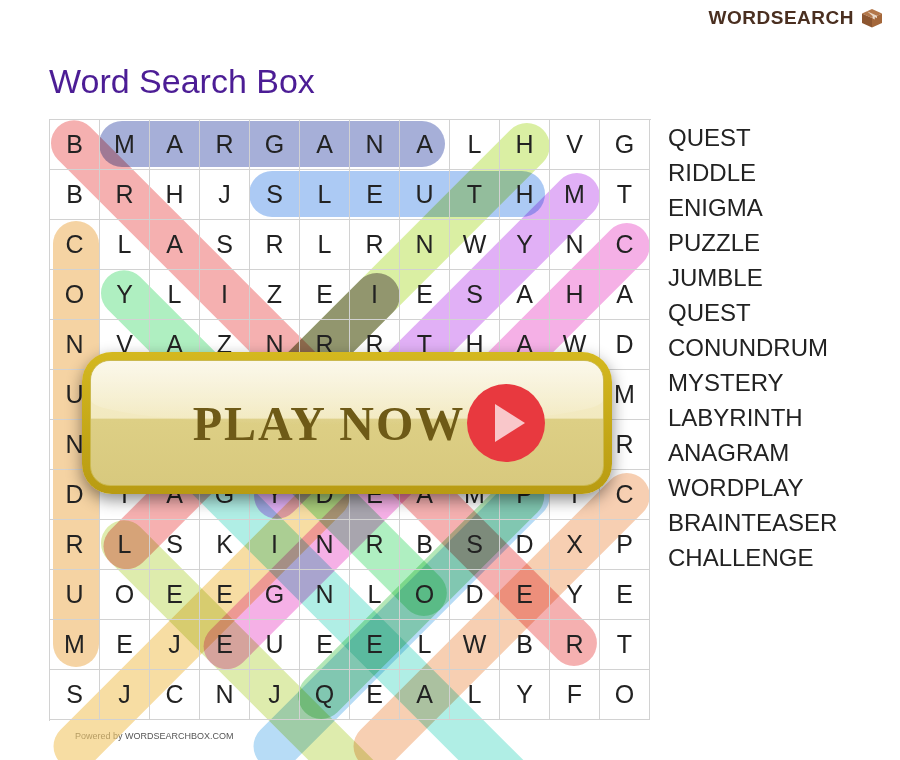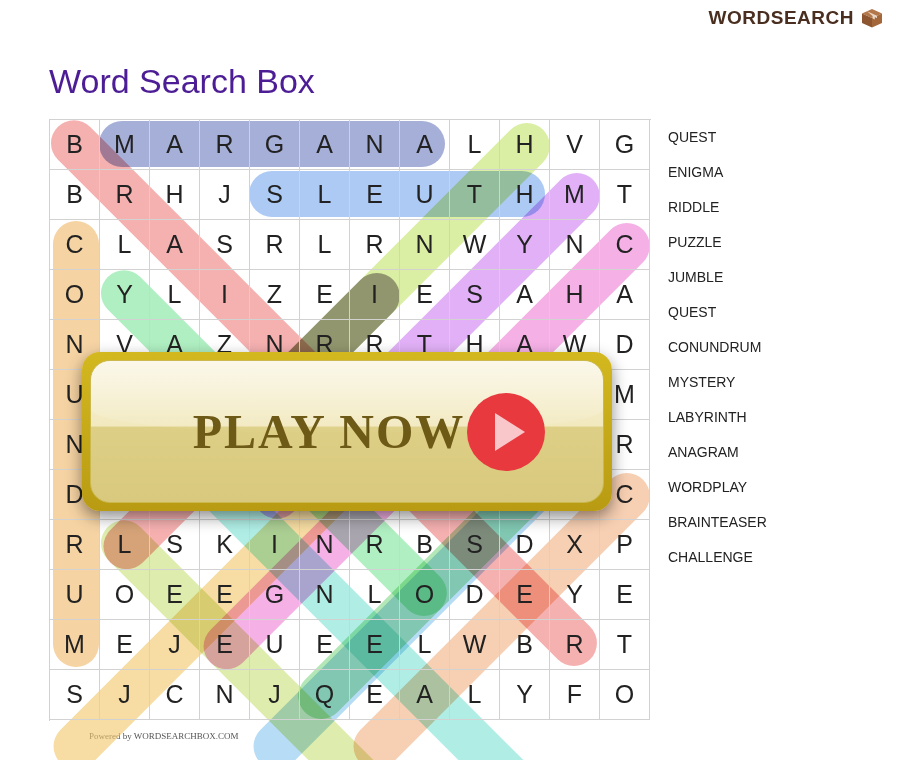--- a/index.html
+++ b/index.html
@@ -73,32 +73,32 @@
     opacity:.62;
     mix-blend-mode:multiply;
   }
 
   
   #wordlist{
     position:absolute;left:668px;top:120px;
     width:225px;
   }
   .word{
-    font-size:14px;color:#222;
+    font-size:24px;color:#222;
     line-height:35px;
     font-family:"Liberation Sans", sans-serif;
     white-space:nowrap;
   }
 
   
   #play-now{
     position:absolute;left:82px;top:352px;
-    width:530px;height:159px;
+    width:530px;height:142px;
     z-index:20;
-    border-radius:18px;
+    border-radius:30px;
     background:linear-gradient(#d4b81f,#b89b12);
     padding:8px;
     box-sizing:border-box;
     box-shadow:0 6px 16px rgba(0,0,0,.45);
     cursor:pointer;
   }
   #play-now-inner{
     position:relative;width:100%;height:100%;
     border-radius:20px;
     background:linear-gradient(180deg,#f6efd0 0%,#f2e9bf 46%,#ddcf85 47%,#d8c97e 100%);
@@ -129,23 +129,23 @@
   }
   #play-triangle{
     width:0;height:0;margin-left:8px;
     border-left:30px solid #f9c7ca;
     border-top:19px solid transparent;
     border-bottom:19px solid transparent;
   }
 
   
   #footer{
-    position:absolute;left:63px;top:731px;
+    position:absolute;left:49px;top:731px;
     font-size:9px;color:#555;
-    font-family:Liberation Serif, serif;
+    font-family:Liberation Sans, sans-serif;
     padding-left:26px;
   }
 </style>
 </head>
 <body>
 
 <div id="header">
   <div id="brand">
     <span id="brand-text">WORDSEARCH</span>
     <svg id="brand-box" width="24" height="24" viewBox="0 0 24 24">
@@ -321,22 +321,22 @@
       <div class="cell">A</div>
       <div class="cell">L</div>
       <div class="cell">Y</div>
       <div class="cell">F</div>
       <div class="cell">O</div>
     </div>
 </div>
 
 <div id="wordlist">
     <div class="word">QUEST</div>
+    <div class="word">RIDDLE</div>
     <div class="word">ENIGMA</div>
-    <div class="word">RIDDLE</div>
     <div class="word">PUZZLE</div>
     <div class="word">JUMBLE</div>
     <div class="word">QUEST</div>
     <div class="word">CONUNDRUM</div>
     <div class="word">MYSTERY</div>
     <div class="word">LABYRINTH</div>
     <div class="word">ANAGRAM</div>
     <div class="word">WORDPLAY</div>
     <div class="word">BRAINTEASER</div>
     <div class="word">CHALLENGE</div>

